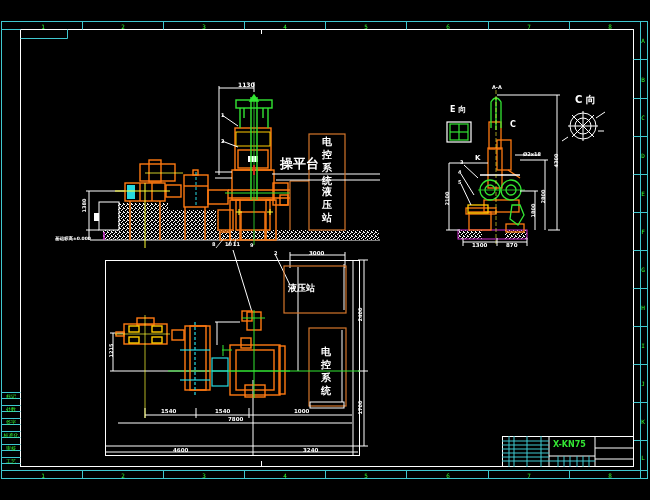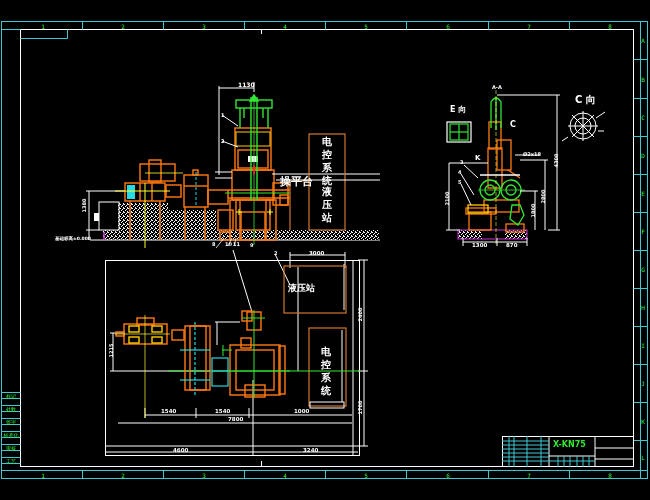--- a/index.html
+++ b/index.html
@@ -395,21 +395,21 @@
 <div>
   <div class="zone" style="left:2px;top:393px;width:18px;font-size:5px;">标记</div>
   <div class="zone" style="left:2px;top:406px;width:18px;font-size:5px;">处数</div>
   <div class="zone" style="left:2px;top:419px;width:18px;font-size:5px;">签字</div>
   <div class="zone" style="left:2px;top:432px;width:18px;font-size:5px;">标准化</div>
   <div class="zone" style="left:2px;top:445px;width:18px;font-size:5px;">审核</div>
   <div class="zone" style="left:2px;top:458px;width:18px;font-size:5px;">工艺</div>
 </div>
 
 <div class="ov" style="left:238px;top:82px;font-size:6px;">1130</div>
-<div class="ov" style="left:280px;top:176px;font-size:11px;">操平台</div>
+<div class="ov" style="left:280px;top:157px;font-size:13px;">操平台</div>
 <div class="vtext" style="left:321px;top:135px;">电控系统</div>
 <div class="vtext" style="left:321px;top:185px;">液压站</div>
 <div class="ov" style="left:78px;top:203px;font-size:5px;transform:rotate(-90deg);">1380</div>
 <div class="ov" style="left:55px;top:237px;font-size:4.5px;">基础标高±0.000</div>
 <div class="ov" style="left:221px;top:113px;font-size:5px;">1</div>
 <div class="ov" style="left:221px;top:139px;font-size:5px;">2</div>
 <div class="ov" style="left:212px;top:242px;font-size:5px;">8</div>
 <div class="ov" style="left:225px;top:242px;font-size:5px;">10</div>
 <div class="ov" style="left:233px;top:242px;font-size:5px;">11</div>
 <div class="ov" style="left:250px;top:243px;font-size:5px;">9</div>

